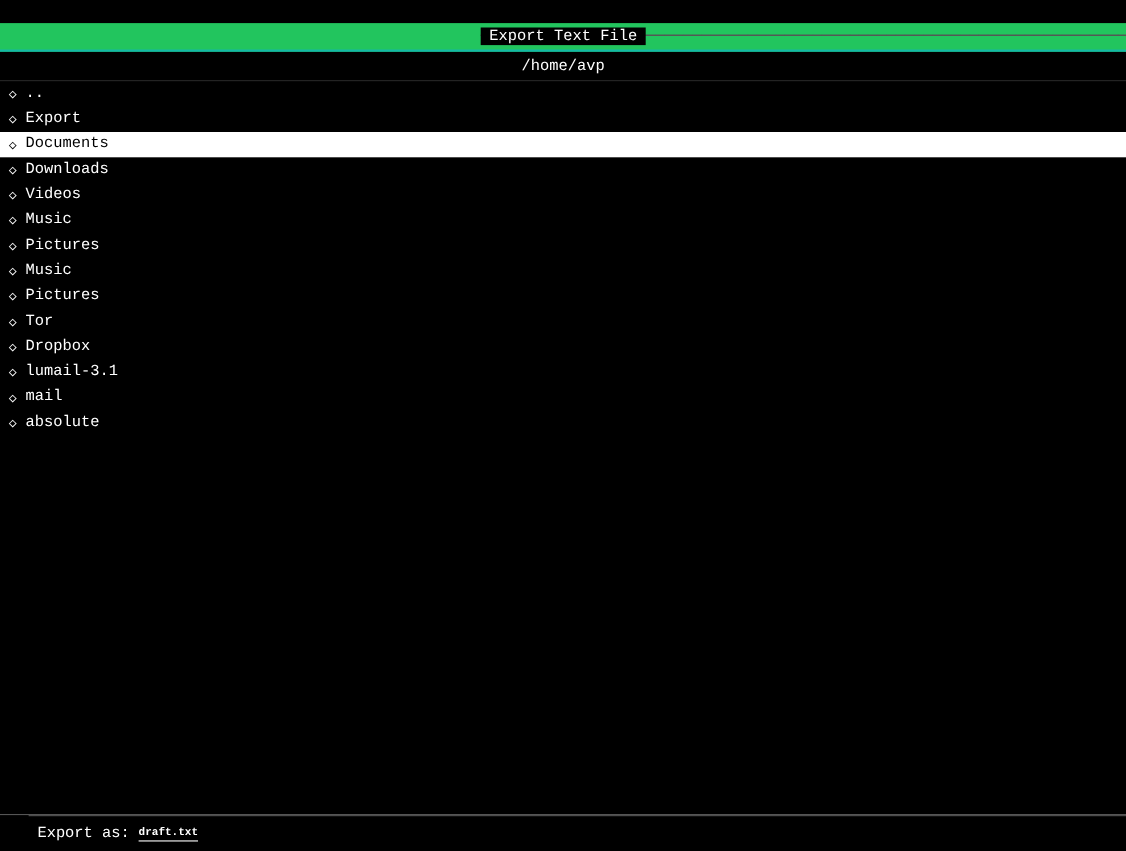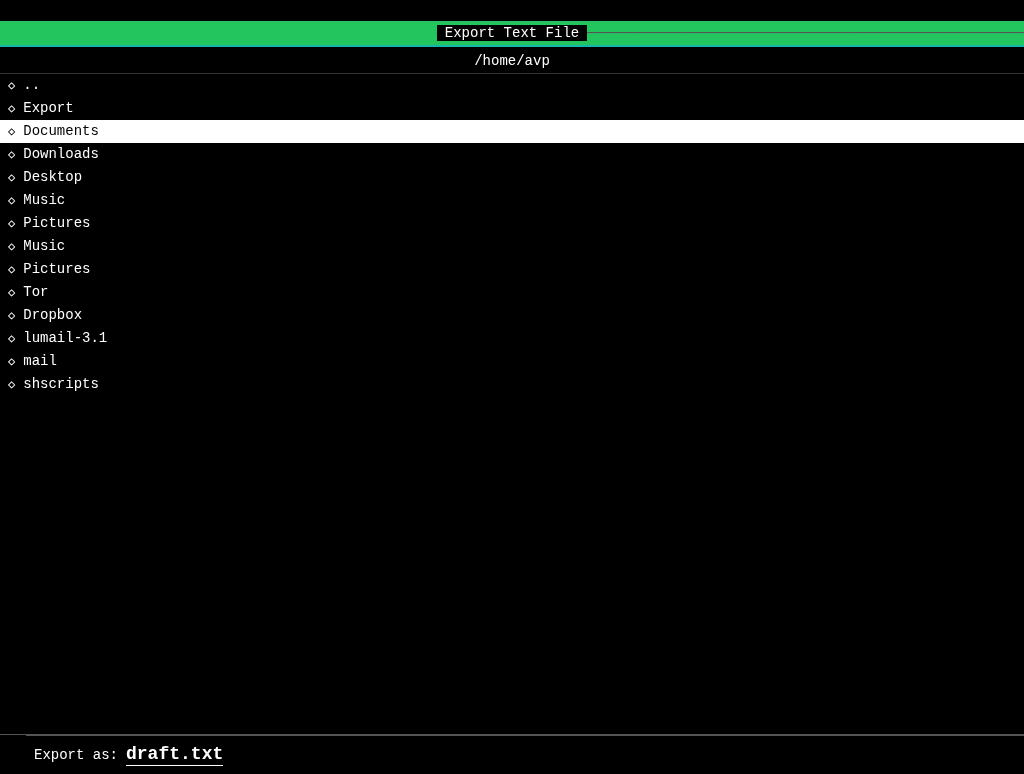--- a/index.html
+++ b/index.html
@@ -104,21 +104,21 @@
 
     #export-label {
       color: #fff;
       font-size: 14px;
       margin-right: 8px;
     }
 
     #export-filename {
       color: #fff;
       font-weight: bold;
-      font-size: 18px;
+      font-size: 10px;
       border-bottom: 1px solid #fff;
       padding-bottom: 1px;
     }
 
     #help-text {
       color: #fff;
       font-size: 13px;
       text-align: right;
       padding: 2px 0;
     }
@@ -148,21 +148,21 @@
     <div class="list-item selected">
       <span class="diamond">◇</span>
       <span>Documents</span>
     </div>
     <div class="list-item">
       <span class="diamond">◇</span>
       <span>Downloads</span>
     </div>
     <div class="list-item">
       <span class="diamond">◇</span>
-      <span>Desktop</span>
+      <span>Videos</span>
     </div>
     <div class="list-item">
       <span class="diamond">◇</span>
       <span>Music</span>
     </div>
     <div class="list-item">
       <span class="diamond">◇</span>
       <span>Pictures</span>
     </div>
     <div class="list-item">
@@ -184,21 +184,21 @@
     <div class="list-item">
       <span class="diamond">◇</span>
       <span>lumail-3.1</span>
     </div>
     <div class="list-item">
       <span class="diamond">◇</span>
       <span>mail</span>
     </div>
     <div class="list-item">
       <span class="diamond">◇</span>
-      <span>shscripts</span>
+      <span>absolute</span>
     </div>
   </div>
 
 <div id="bottom-bar">
   <div id="export-line">
     <span id="export-label">Export as:</span>
     <span id="export-filename">draft.txt</span>
   </div>
 </div>
 

